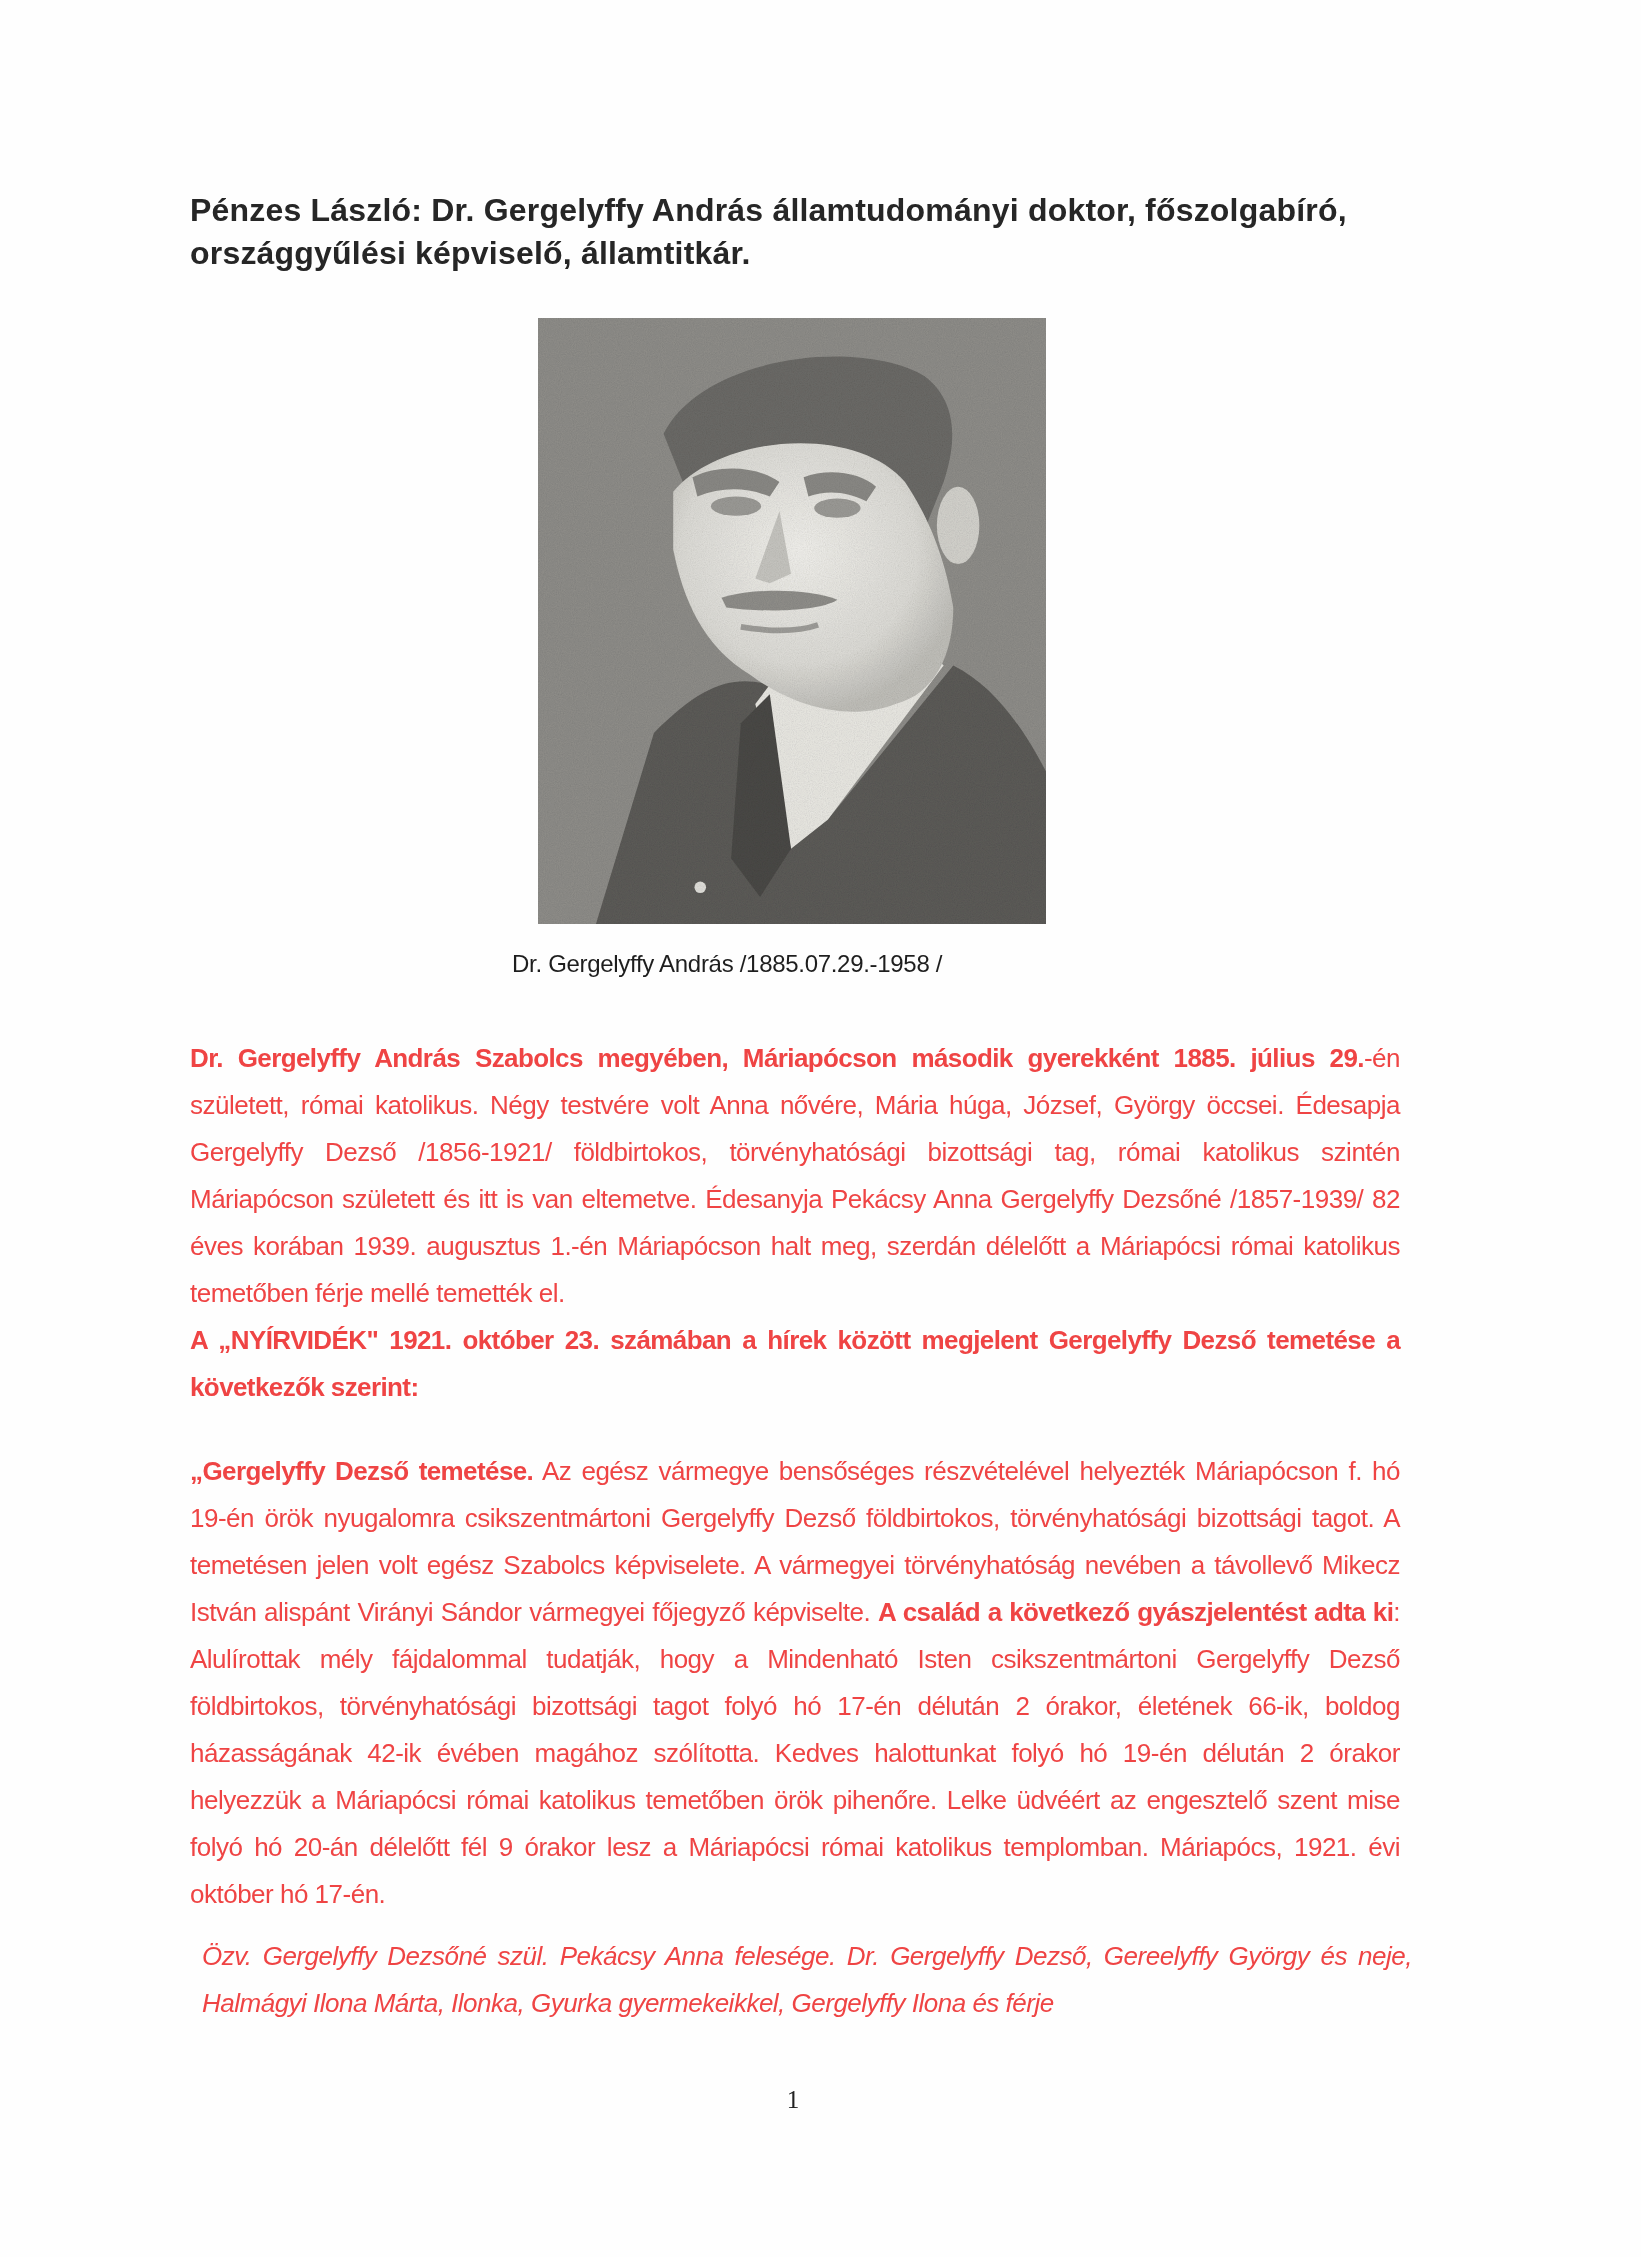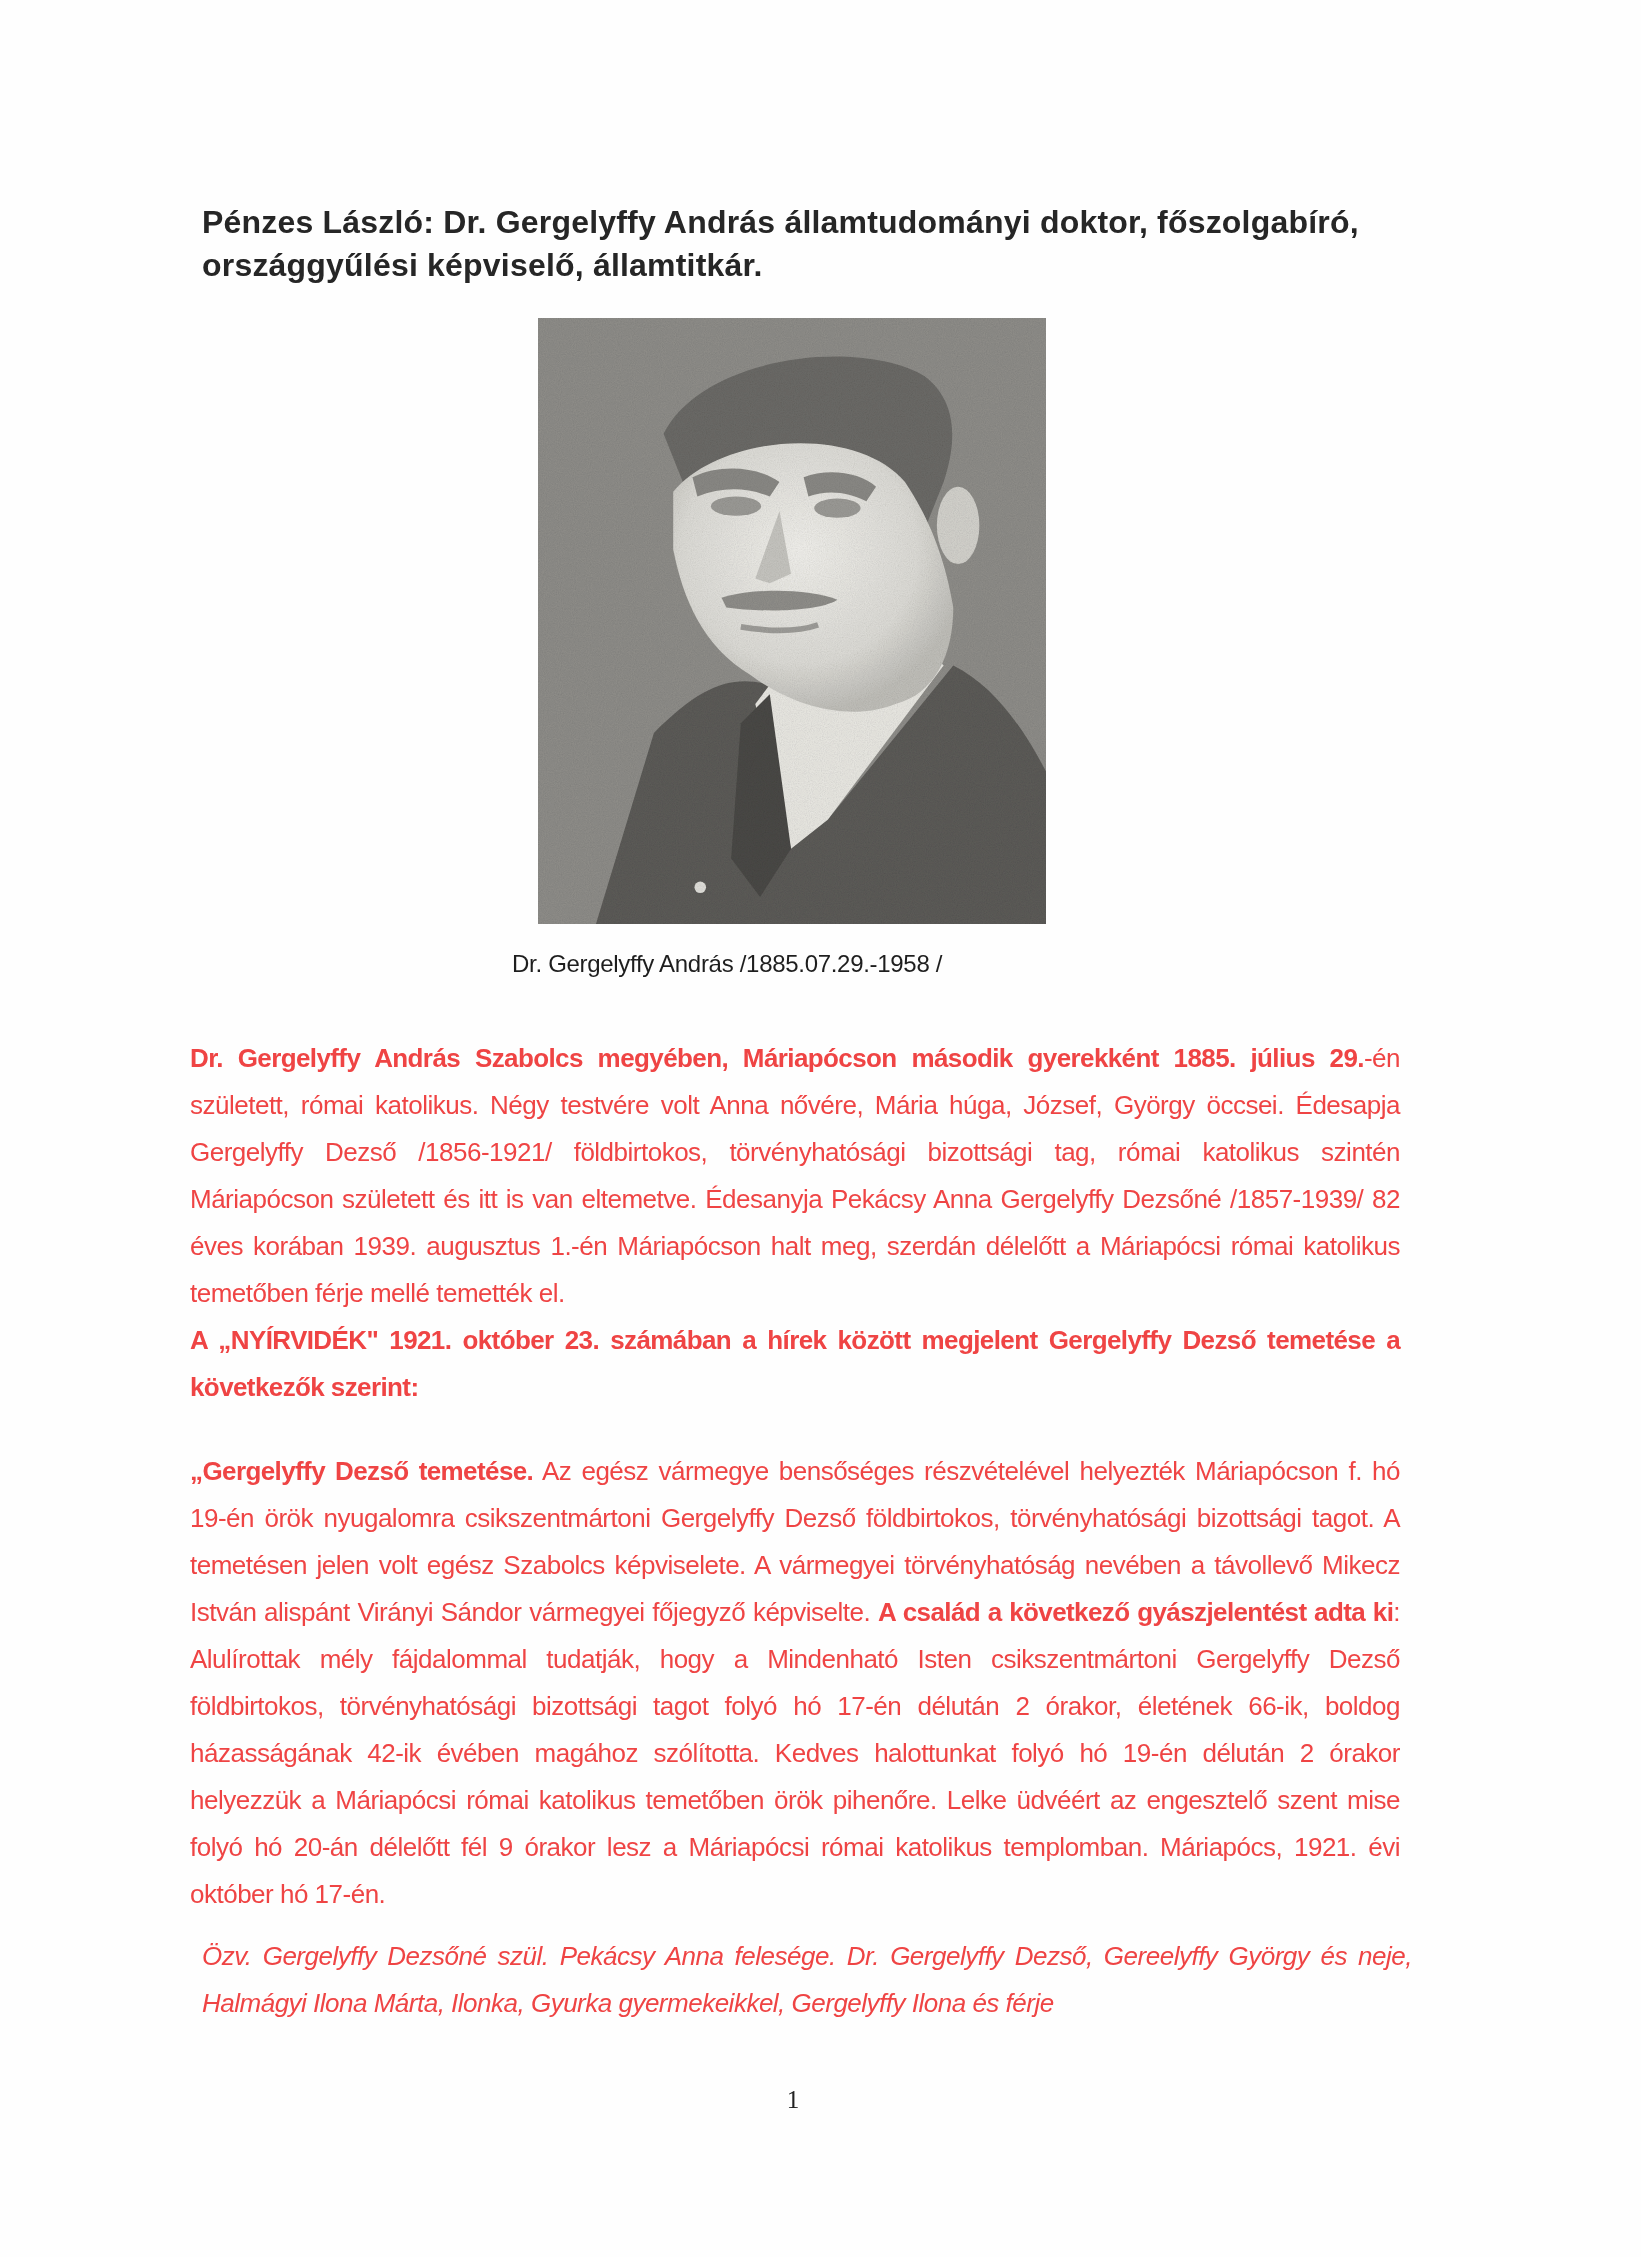--- a/index.html
+++ b/index.html
@@ -33,21 +33,21 @@
   .pagenum {
     position: absolute; left: 772px; top: 2086px; width: 42px; text-align: center;
     font-family: "Liberation Serif", serif; font-size: 25px; color: #222;
   }
 </style>
 </head>
 <body>
 
 <div class="page">
 
-  <h1 class="title" style="margin:12px;">Pénzes László: Dr. Gergelyffy András államtudományi doktor, főszolgabíró, országgyűlési képviselő, államtitkár.</h1>
+  <h1 class="title" style="margin:0;">Pénzes László: Dr. Gergelyffy András államtudományi doktor, főszolgabíró, országgyűlési képviselő, államtitkár.</h1>
 
   <div class="photo">
     <svg viewBox="0 0 526 628" preserveAspectRatio="none">
       <defs>
         <filter id="grain" x="0" y="0" width="100%" height="100%">
           <feTurbulence type="fractalNoise" baseFrequency="0.9" numOctaves="2" seed="4" result="n"></feTurbulence>
           <feColorMatrix type="saturate" values="0" in="n" result="g"></feColorMatrix>
           <feComponentTransfer in="g" result="g2">
             <feFuncA type="table" tableValues="0 0.35"></feFuncA>
           </feComponentTransfer>

